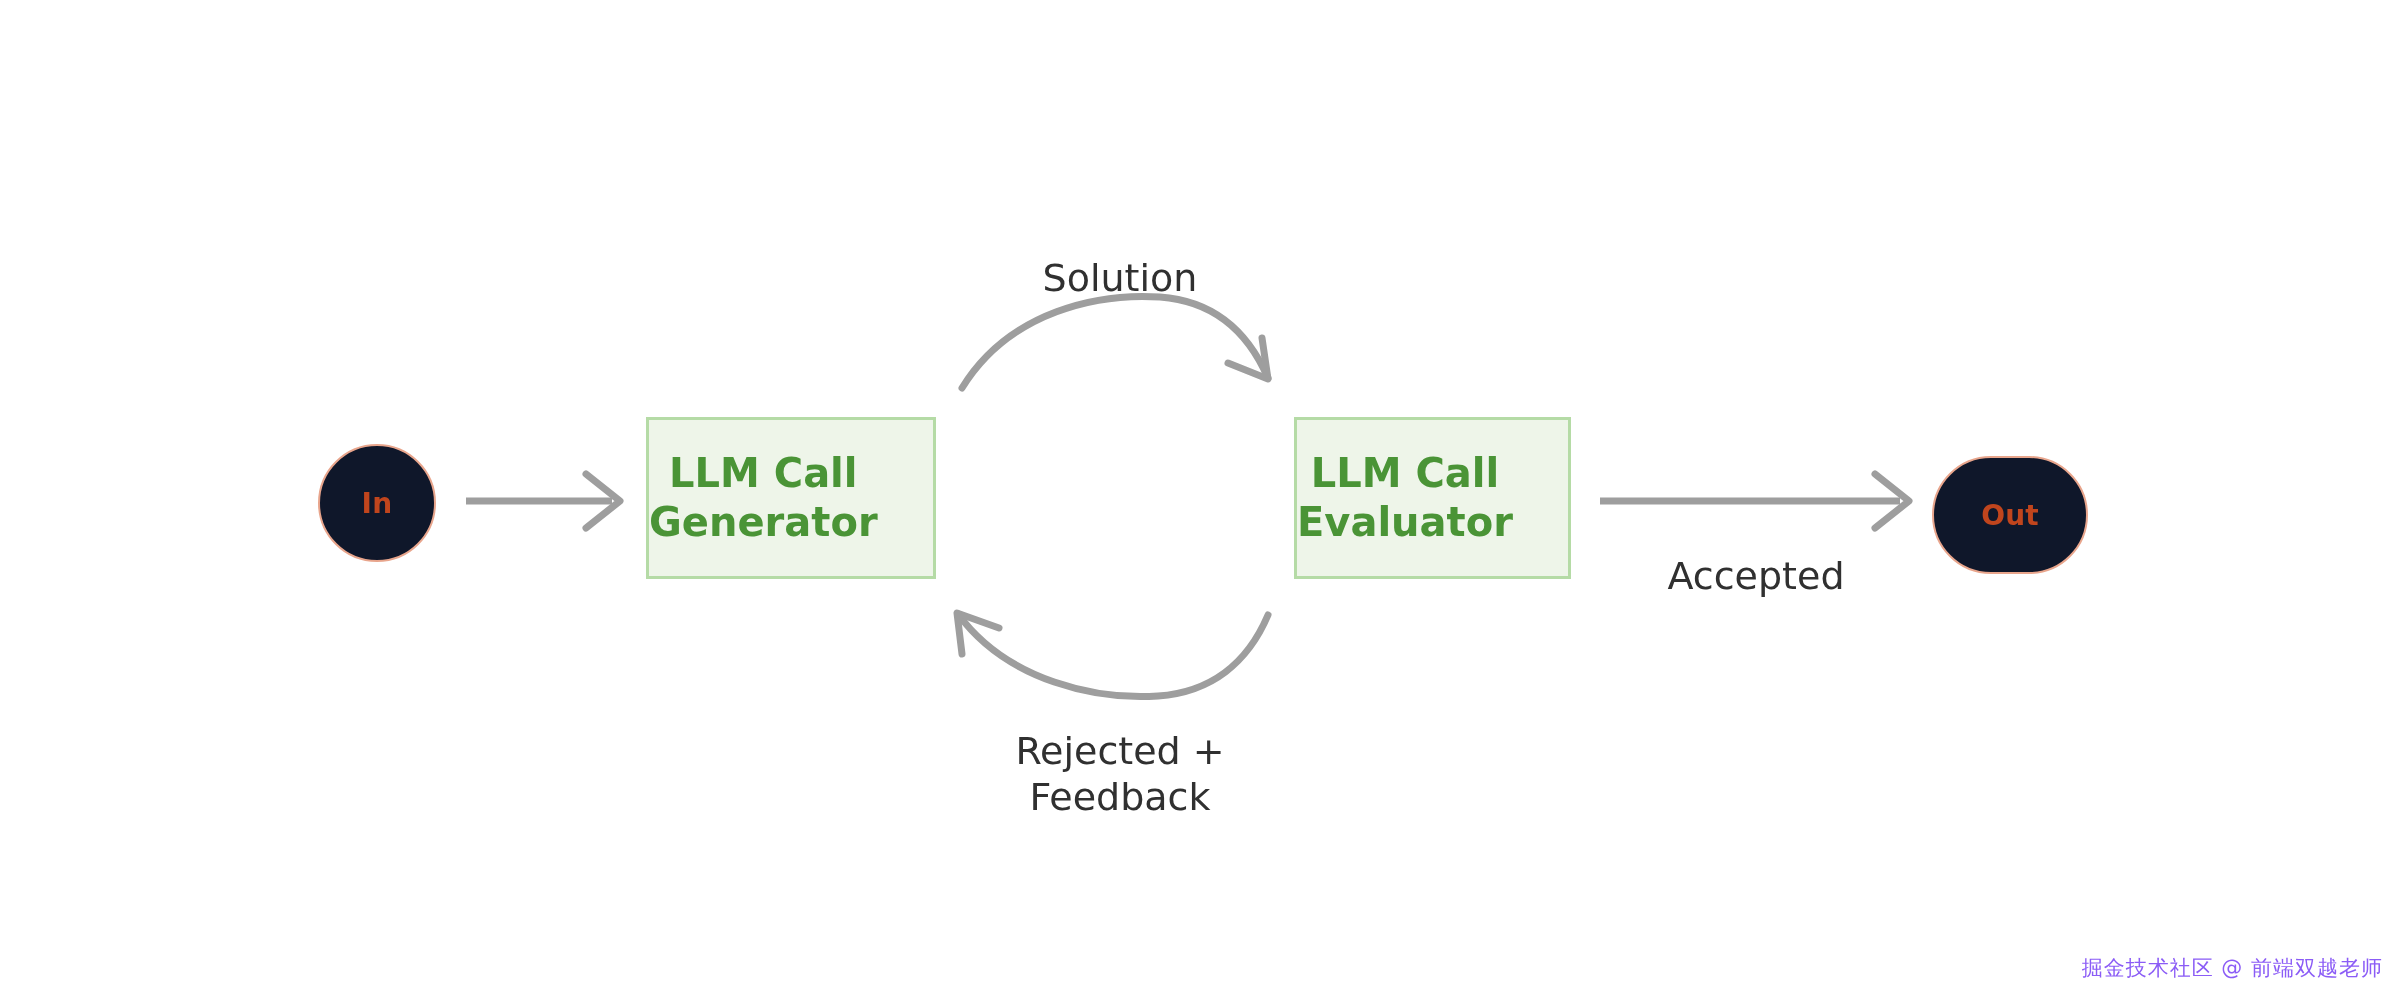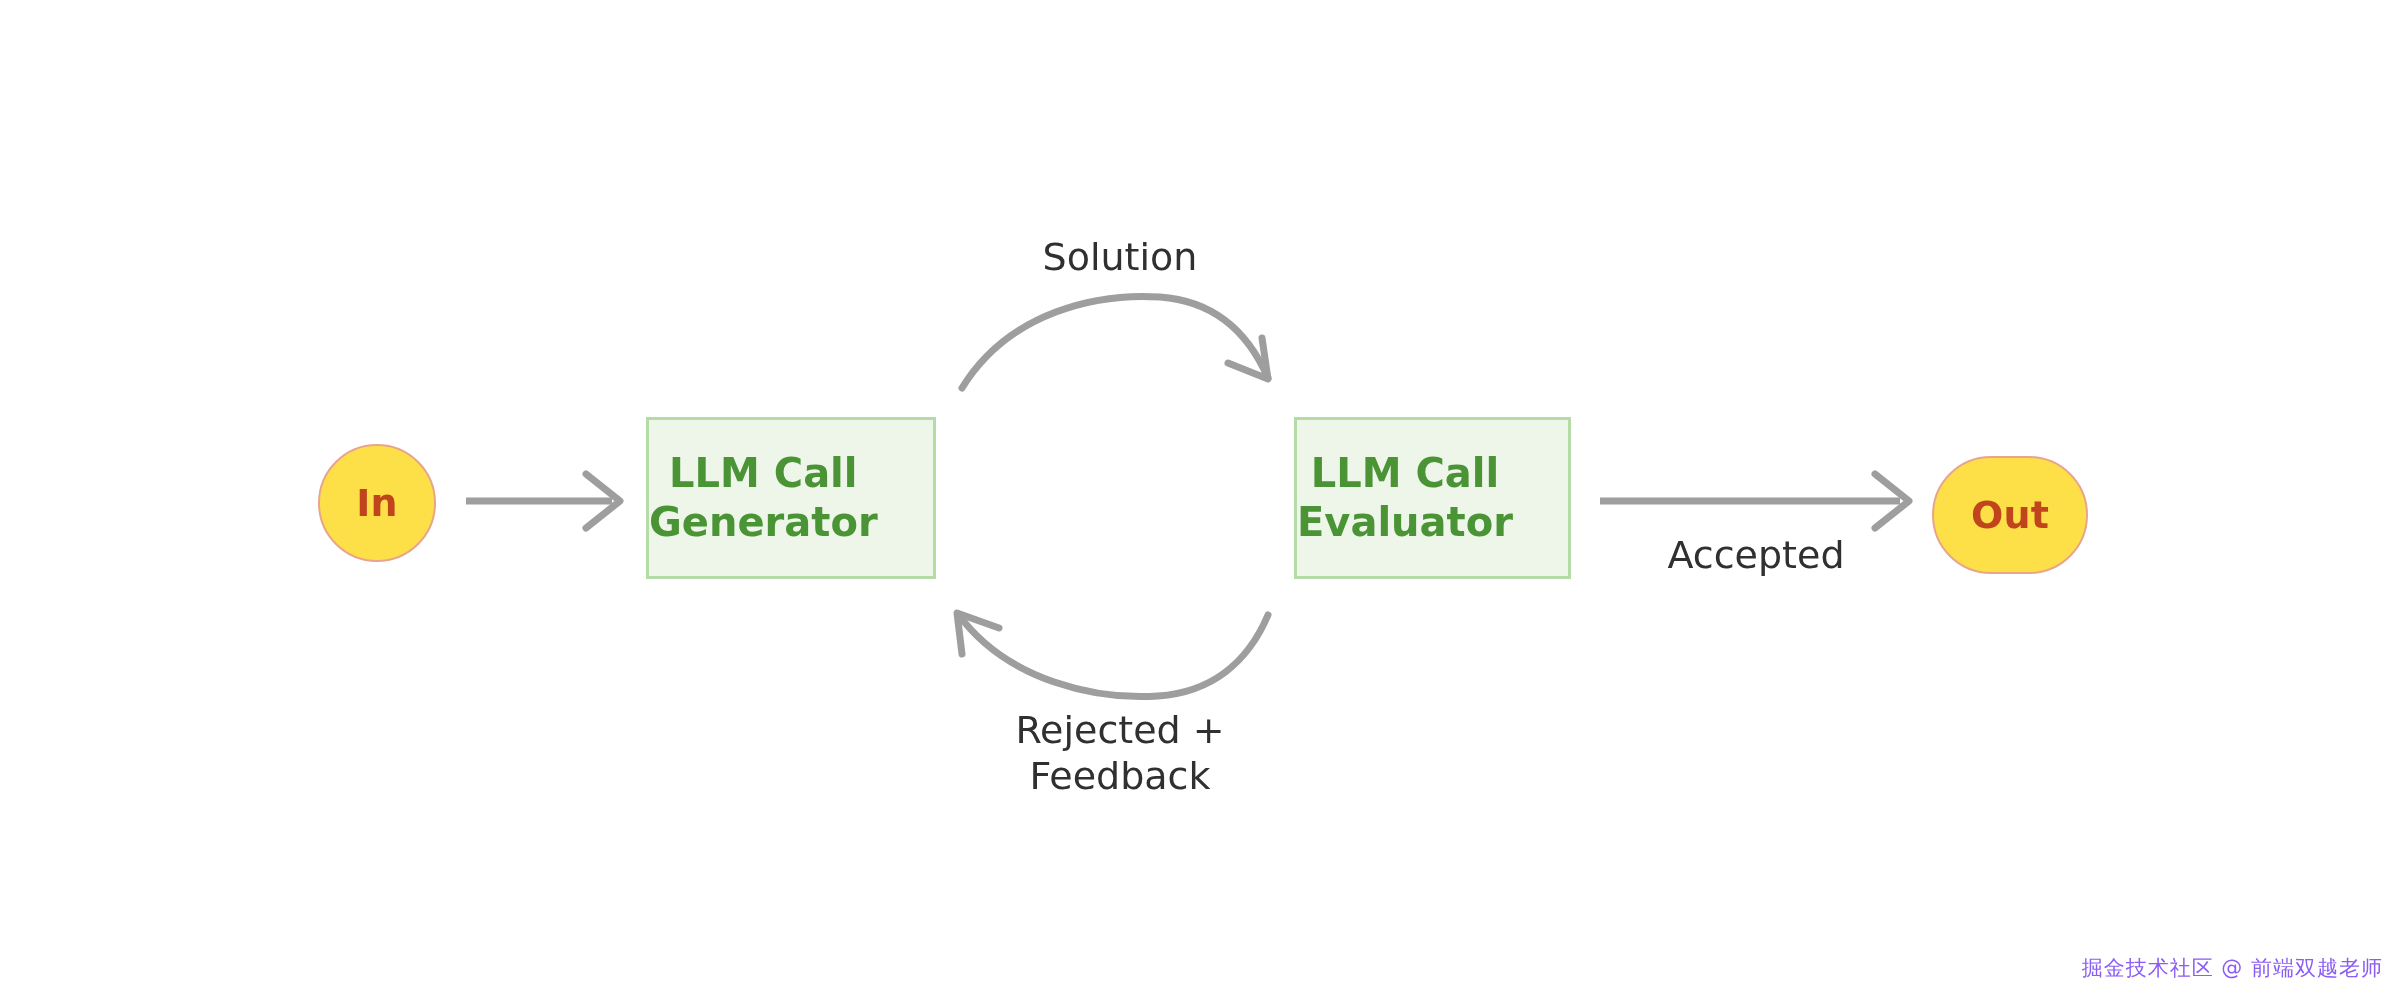--- a/index.html
+++ b/index.html
@@ -25,26 +25,26 @@
     height: 1000px;
     pointer-events: none;
   }
 
   
   .terminal {
     position: absolute;
     display: flex;
     align-items: center;
     justify-content: center;
-    background: #fde047;
+    background: #0f172a;
     border: 2px solid #e8a58c;
     box-sizing: border-box;
     color: #c0451d;
     font-weight: bold;
-    font-size: 38px;
+    font-size: 28px;
     letter-spacing: 0.2px;
   }
   #node-in {
     left: 318px;
     top: 444px;
     width: 118px;
     height: 118px;
     border-radius: 50%;
   }
   #node-out {
@@ -84,20 +84,21 @@
   .box-label { white-space: pre-line; }
 
   
   .edge-label {
     position: absolute;
     color: #303030;
     font-size: 38px;
     line-height: 1.2;
     text-align: center;
     white-space: pre-line;
+    margin-top: 21px;
   }
   #label-solution {
     left: 930px;
     top: 235px;
     width: 380px;
   }
   #label-rejected {
     left: 930px;
     top: 708px;
     width: 380px;

